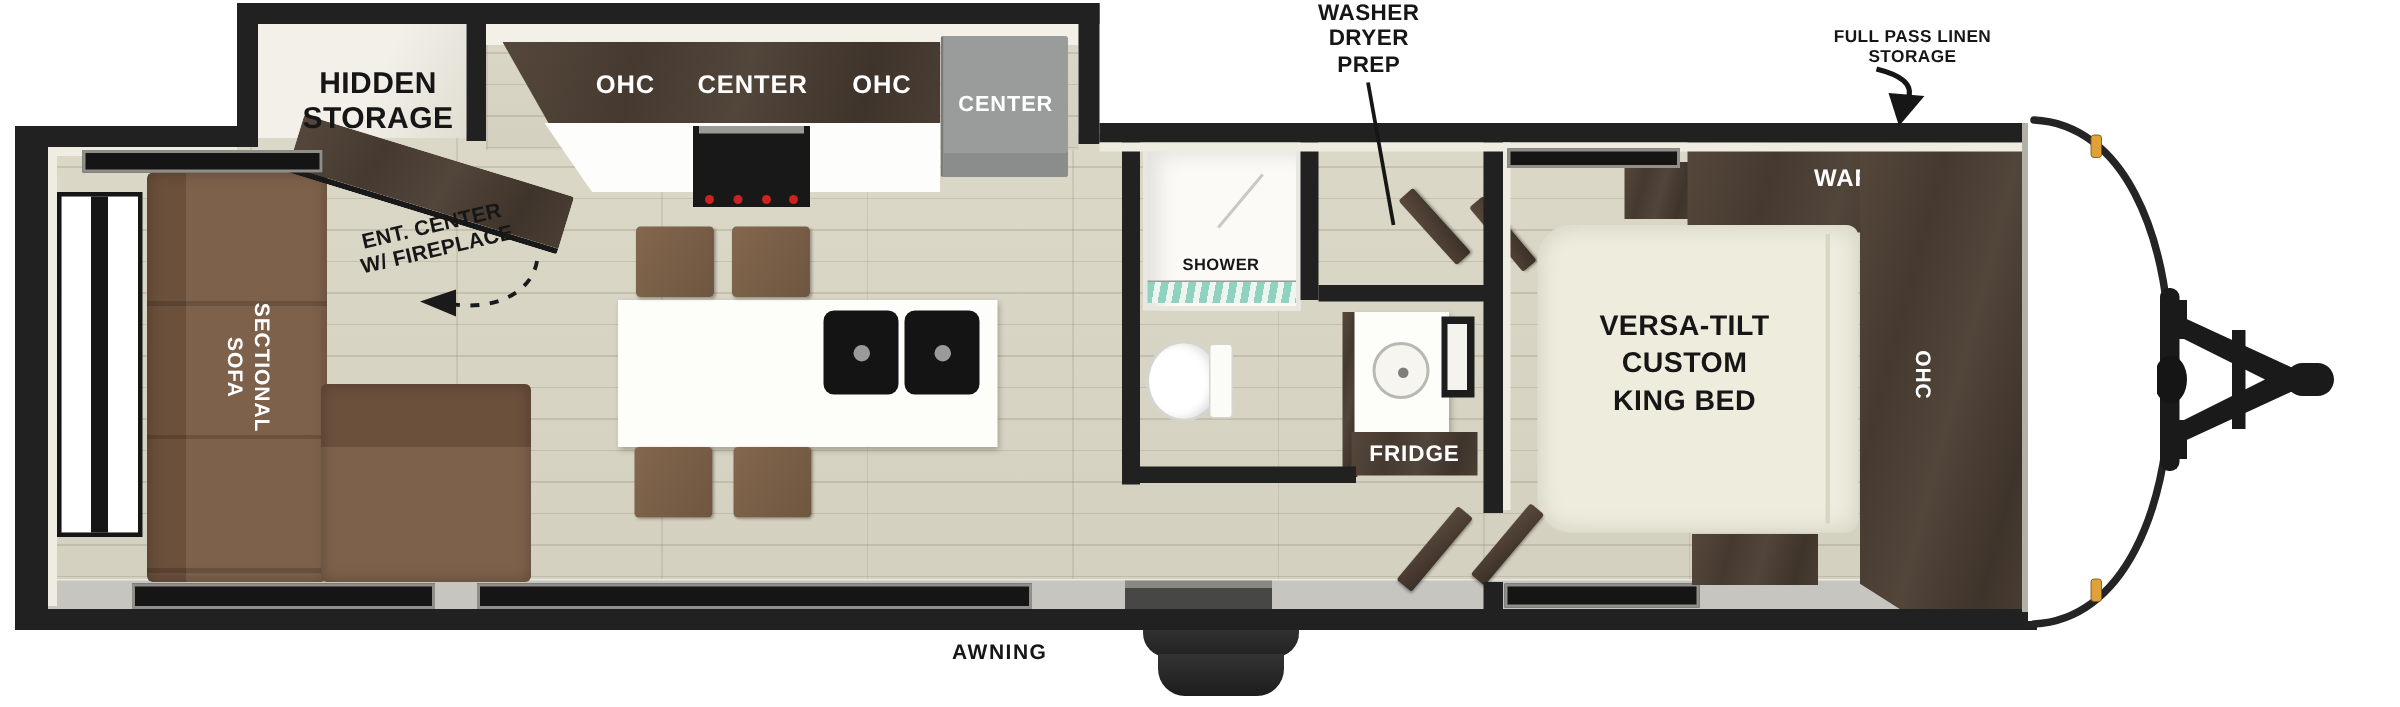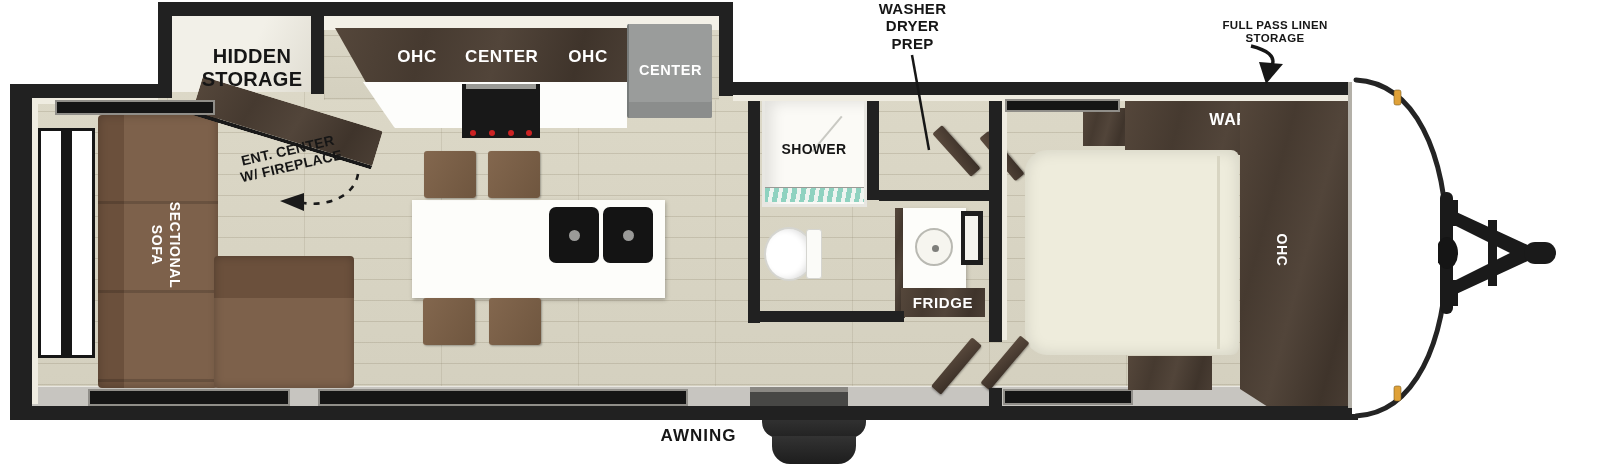--- a/index.html
+++ b/index.html
@@ -144,21 +144,24 @@
     <path d="M14,32 L92,68 L92,82 L14,118 L14,104 L72,75 L14,46 Z" fill="#1a1a1a"></path>
     <rect x="50" y="42" width="9" height="66" fill="#1a1a1a"></rect>
     <rect x="86" y="64" width="32" height="22" rx="11" fill="#1a1a1a"></rect>
   </svg>
 
   <div class="wlbl" style="left:68px;top:225px;width:190px;height:40px;font-size:14px;transform:rotate(90deg);line-height:1.25">SECTIONAL
 SOFA</div>
   <div class="wlbl" style="left:385px;top:47px;width:64px;font-size:17px">OHC</div>
   <div class="wlbl" style="left:465px;top:47px;width:72px;font-size:17px">CENTER</div>
   <div class="wlbl" style="left:556px;top:47px;width:64px;font-size:17px">OHC</div>
-  <div class="lbl" style="left:760px;top:141px;width:108px;font-size:14px">SHOWER</div>
+  <div class="lbl" style="left:760px;top:171px;width:108px;font-size:11px">SHOWER</div>
+  <div class="lbl" style="left:1030px;top:205px;width:186px;font-size:19px;line-height:1.32">VERSA-TILT
+CUSTOM
+KING BED</div>
   <div class="wlbl" style="left:1250px;top:238px;width:56px;height:24px;font-size:14px;transform:rotate(90deg)">OHC</div>
 
   <div class="lbl" style="left:167px;top:45px;width:170px;font-size:20px">HIDDEN
 STORAGE</div>
   <div class="lbl" style="left:192px;top:142px;width:195px;font-size:14px;transform:rotate(-13deg)">ENT. CENTER
 W/ FIREPLACE</div>
   <svg style="position:absolute;left:272px;top:168px" width="100" height="50" viewBox="0 0 100 50">
     <path d="M86,6 C82,30 52,40 26,34" fill="none" stroke="#1a1a1a" stroke-width="2.6" stroke-dasharray="6,7"></path>
     <polygon points="32,25 32,43 8,33" fill="#1a1a1a"></polygon>
   </svg>
@@ -167,15 +170,15 @@
 PREP</div>
   <svg style="position:absolute;left:900px;top:50px" width="40" height="105" viewBox="0 0 40 105">
     <line x1="12" y1="5" x2="29" y2="100" stroke="#161616" stroke-width="2.5"></line>
   </svg>
   <div class="lbl" style="left:1190px;top:19px;width:170px;font-size:11.5px">FULL PASS LINEN
 STORAGE</div>
   <svg style="position:absolute;left:1235px;top:44px" width="50" height="42" viewBox="0 0 50 42">
     <path d="M16,2 C32,6 41,12 37,22" fill="none" stroke="#161616" stroke-width="3.4"></path>
     <polygon points="24,18 48,20 31,40" fill="#161616"></polygon>
   </svg>
-  <div class="lbl" style="left:636px;top:426px;width:125px;font-size:17px;letter-spacing:1px">AWNING</div>
+  <div class="lbl" style="left:604px;top:426px;width:125px;font-size:14px;letter-spacing:1px">AWNING</div>
 
 </div>
 
 </body></html>

